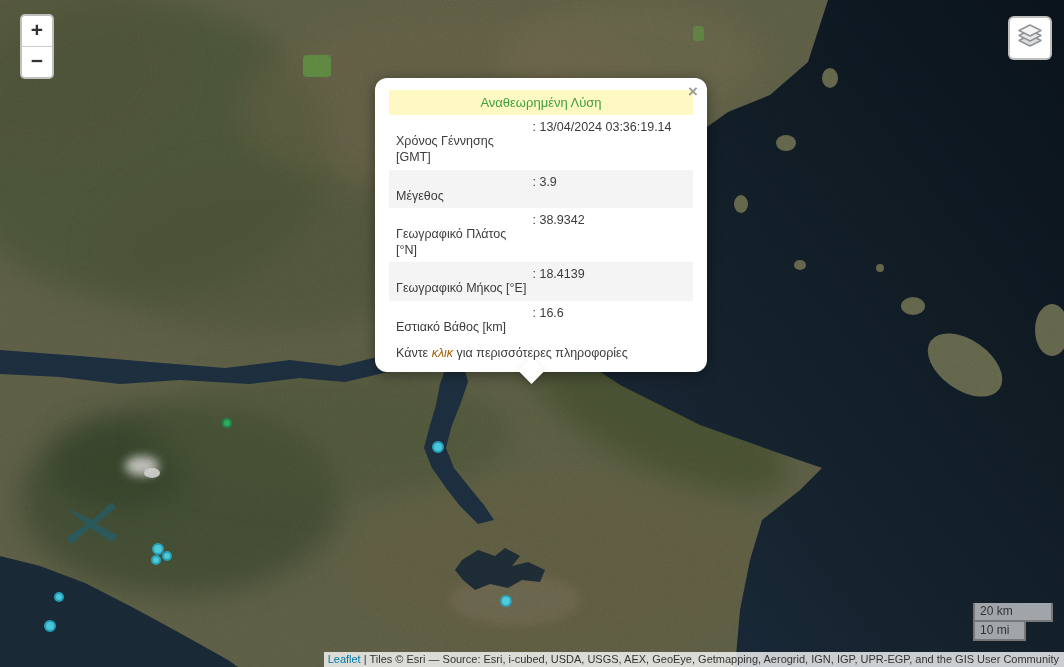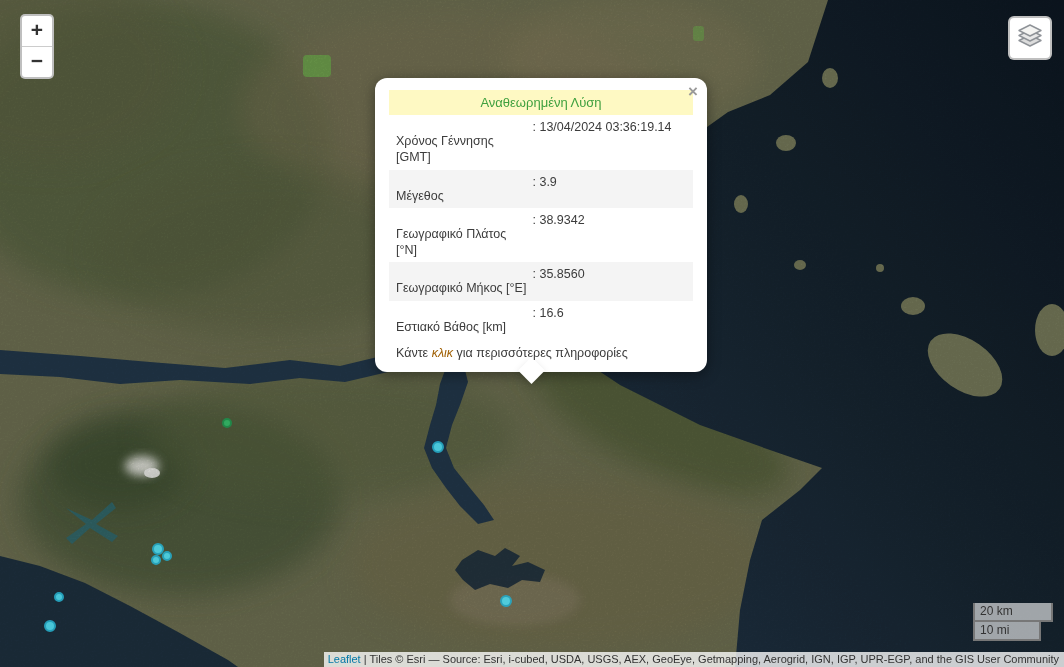--- a/index.html
+++ b/index.html
@@ -31,21 +31,21 @@
   .plabel{width:45%;padding-right:6px;margin-top:14px;}
   .pvalue{flex:1;}
   .pfooter{padding:7px 7px 2px 7px;}
   a.link{color:#a16207;text-decoration:none;cursor:pointer;font-style:italic;}
   a.link2{color:#0078a8;text-decoration:none;cursor:pointer;margin-top:40px;}
 
   
   .scale-ctl{position:absolute;right:11px;bottom:26px;z-index:800;font-size:12px;color:#333;line-height:1.15;}
   .scale-line{background:rgba(255,255,255,.6);border:2px solid #777;border-top:none;padding:2px 5px 1px;box-sizing:border-box;white-space:nowrap;}
   .scale-km{width:80px;}
-  .scale-mi{width:68px;border-top:none;}
+  .scale-mi{width:53px;border-top:none;}
 
   
   .attrib{position:absolute;right:0;bottom:0;z-index:800;background:rgba(255,255,255,.78);font-size:11px;color:#333;padding:1px 5px 2px 4px;white-space:nowrap;}
 </style>
 </head>
 <body>
 
 <div id="app">
 
   <svg id="map-base" width="1064" height="667" viewBox="0 0 1064 667">
@@ -162,21 +162,21 @@
         <div class="prow stripe">
           <div class="plabel">Μέγεθος</div>
           <div class="pvalue">: 3.9</div>
         </div>
         <div class="prow">
           <div class="plabel">Γεωγραφικό Πλάτος [°N]</div>
           <div class="pvalue">: 38.9342</div>
         </div>
         <div class="prow stripe">
           <div class="plabel">Γεωγραφικό Μήκος [°E]</div>
-          <div class="pvalue">: 35.8560</div>
+          <div class="pvalue">: 18.4139</div>
         </div>
         <div class="prow">
           <div class="plabel">Εστιακό Βάθος [km]</div>
           <div class="pvalue">: 16.6</div>
         </div>
         <div class="pfooter"><span>Κάντε </span><a class="link">κλικ</a><span> για περισσότερες πληροφορίες</span></div>
       </div>
     </div>
   </div>
 

